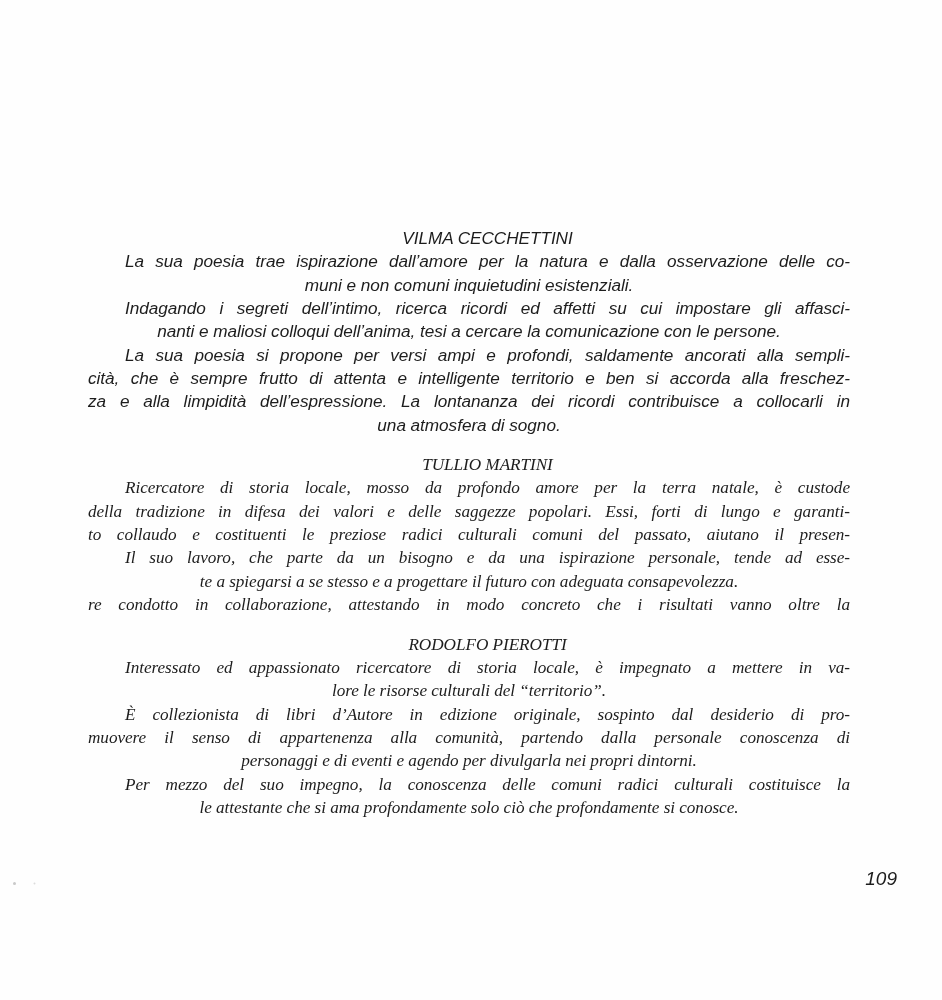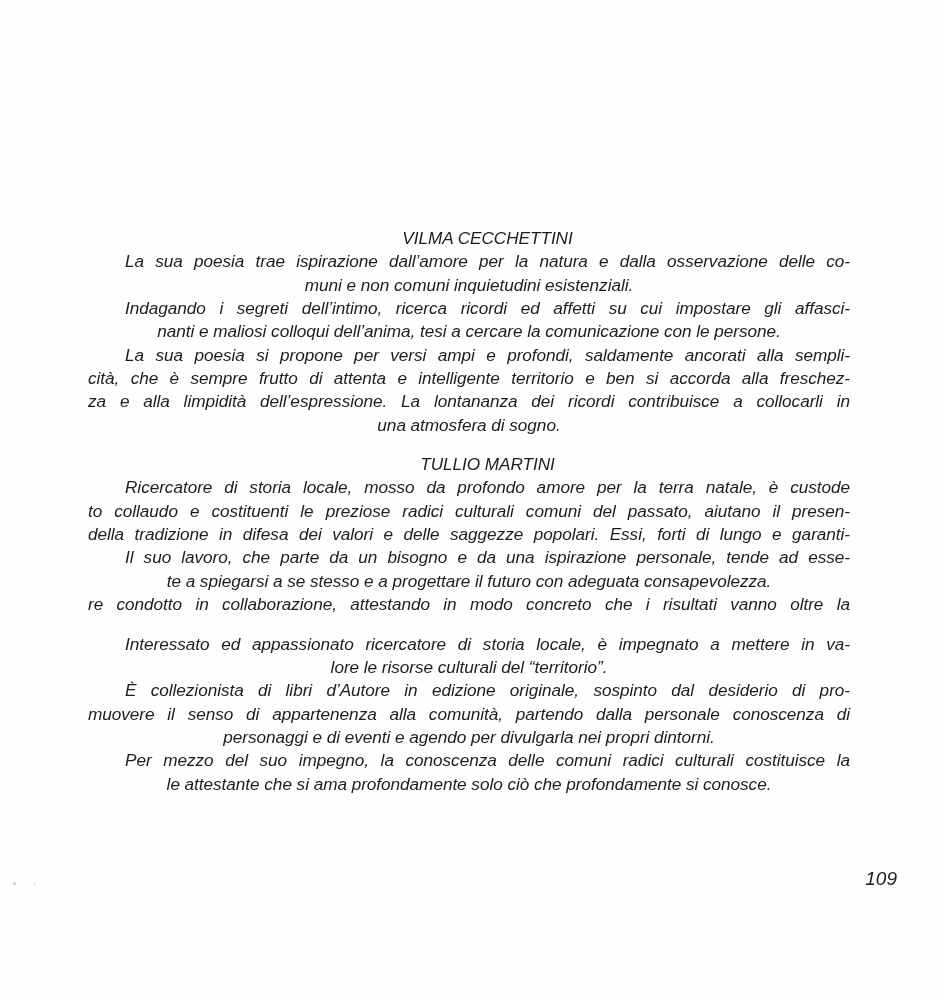--- a/index.html
+++ b/index.html
@@ -16,20 +16,21 @@
     overflow: hidden;
   }
   .text-block {
     position: absolute;
     left: 88px;
     top: 227px;
     width: 762px;
   }
   .section + .section {
     margin-top: 16px;
+    font-family: Liberation Serif, serif;
   }
   .line {
     font-style: italic;
     font-size: 17.2px;
     line-height: 23.35px;
     color: #1d1d1d;
     letter-spacing: -0.05px;
     white-space: normal;
   }
   .line.just {
@@ -78,27 +79,28 @@
         <div class="line indent just">Indagando i segreti dell’intimo, ricerca ricordi ed affetti su cui impostare gli affasci-</div>
         <div class="line last">nanti e maliosi colloqui dell’anima, tesi a cercare la comunicazione con le persone.</div>
         <div class="line indent just">La sua poesia si propone per versi ampi e profondi, saldamente ancorati alla sempli-</div>
         <div class="line just">cità, che è sempre frutto di attenta e intelligente territorio e ben si accorda alla freschez-</div>
         <div class="line just">za e alla limpidità dell’espressione. La lontananza dei ricordi contribuisce a collocarli in</div>
         <div class="line last">una atmosfera di sogno.</div>
       </section>
       <section class="section">
         <div class="line heading indent last">TULLIO MARTINI</div>
         <div class="line indent just">Ricercatore di storia locale, mosso da profondo amore per la terra natale, è custode</div>
+        <div class="line just">della tradizione in difesa dei valori e delle saggezze popolari. Essi, forti di lungo e garanti-</div>
         <div class="line just">to collaudo e costituenti le preziose radici culturali comuni del passato, aiutano il presen-</div>
-        <div class="line just">della tradizione in difesa dei valori e delle saggezze popolari. Essi, forti di lungo e garanti-</div>
         <div class="line indent just">Il suo lavoro, che parte da un bisogno e da una ispirazione personale, tende ad esse-</div>
         <div class="line last">te a spiegarsi a se stesso e a progettare il futuro con adeguata consapevolezza.</div>
         <div class="line just">re condotto in collaborazione, attestando in modo concreto che i risultati vanno oltre la</div>
       </section>
       <section class="section">
+        <div class="line heading indent last">RODOLFO PIEROTTI</div>
         <div class="line indent just">Interessato ed appassionato ricercatore di storia locale, è impegnato a mettere in va-</div>
         <div class="line last">lore le risorse culturali del “territorio”.</div>
         <div class="line indent just">È collezionista di libri d’Autore in edizione originale, sospinto dal desiderio di pro-</div>
         <div class="line just">muovere il senso di appartenenza alla comunità, partendo dalla personale conoscenza di</div>
         <div class="line last">personaggi e di eventi e agendo per divulgarla nei propri dintorni.</div>
         <div class="line indent just">Per mezzo del suo impegno, la conoscenza delle comuni radici culturali costituisce la</div>
         <div class="line last">le attestante che si ama profondamente solo ciò che profondamente si conosce.</div>
       </section>
     </main>
   <div class="page-number">109</div>

